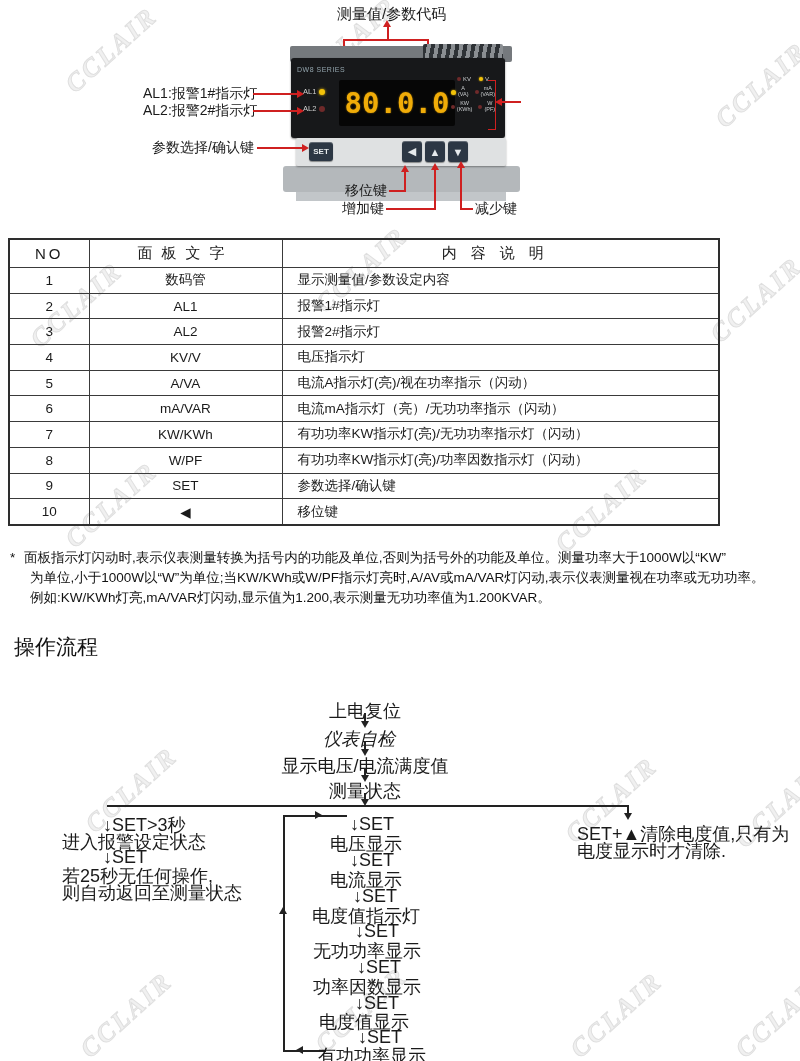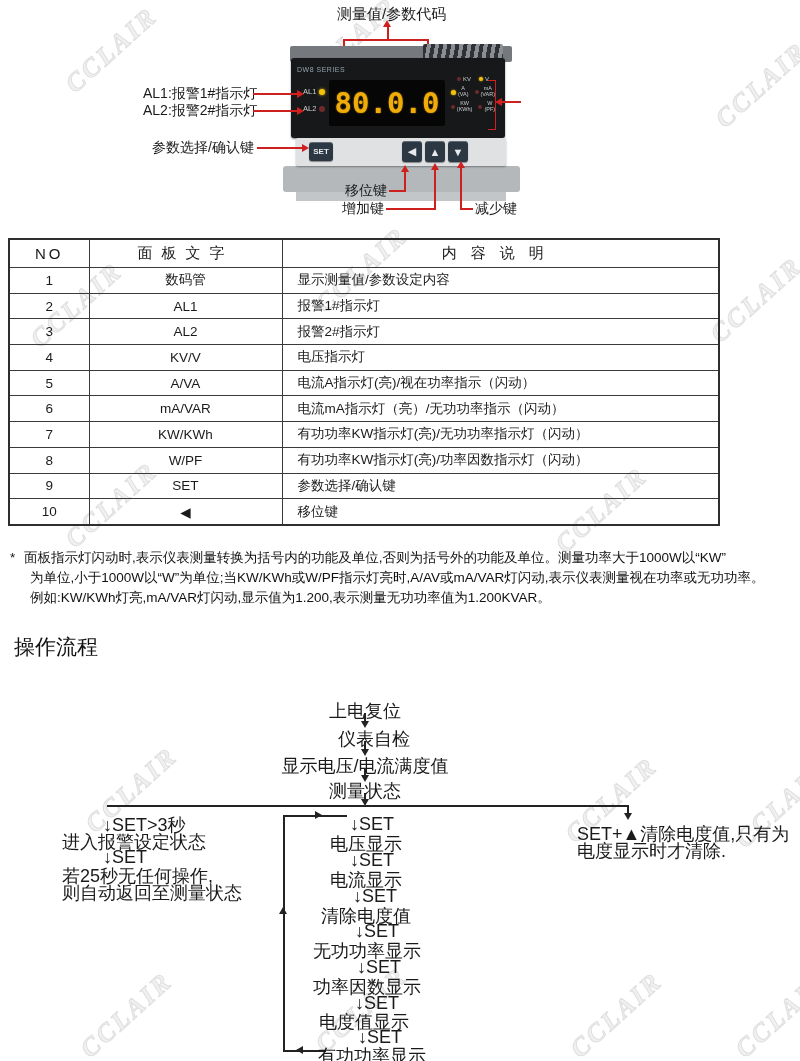--- a/index.html
+++ b/index.html
@@ -83,21 +83,21 @@
 
     <div class="abs" style="left:12px;top:29px;display:flex;align-items:center;gap:3px;">
       <span style="font-size:7.5px;color:#d0d0d0;">AL1</span>
       <span class="led" style="width:6px;height:6px;background:#f2c20a;box-shadow:0 0 3px #f2c20a;"></span>
     </div>
     <div class="abs" style="left:12px;top:46px;display:flex;align-items:center;gap:3px;">
       <span style="font-size:7.5px;color:#d0d0d0;">AL2</span>
       <span class="led" style="width:6px;height:6px;background:#6f2a2a;"></span>
     </div>
 
-    <div class="abs" style="left:38px;top:22px;width:116px;height:46px;background:#060606;border-radius:2px;display:flex;align-items:center;justify-content:center;">
+    <div class="abs" style="left:48px;top:22px;width:116px;height:46px;background:#060606;border-radius:2px;display:flex;align-items:center;justify-content:center;">
       <span style="font-family:'DejaVu Sans Mono',monospace;font-weight:bold;font-size:29px;color:#f0ac08;text-shadow:0 0 2px rgba(240,172,8,.6);">80.0.0</span>
     </div>
 
     <div class="abs" style="left:156px;top:18px;width:52px;">
       <div style="display:flex;gap:8px;align-items:center;justify-content:center;">
         <span style="display:flex;gap:2px;align-items:center;">
             <span class="led" style="width:4px;height:4px;background:#6f2a2a;"></span>
             <span class="ind-lab" style="font-size:6px;">KV</span>
           </span>
         <span style="display:flex;gap:2px;align-items:center;">
@@ -237,21 +237,21 @@
     <div><span style="display:inline-block;width:14px;">*</span><span>面板指示灯闪动时,表示仪表测量转换为括号内的功能及单位,否则为括号外的功能及单位。测量功率大于1000W以“KW”</span></div>
     <div class="cont">为单位,小于1000W以“W”为单位;当KW/KWh或W/PF指示灯亮时,A/AV或mA/VAR灯闪动,表示仪表测量视在功率或无功功率。</div>
     <div class="cont">例如:KW/KWh灯亮,mA/VAR灯闪动,显示值为1.200,表示测量无功功率值为1.200KVAR。</div>
   </div>
 
   <div class="t" style="left:14px;top:633px;font-size:21px;color:#111;">操作流程</div>
 
   <div class="t fc ctr" style="left:365px;top:699px;">上电复位</div>
   <div class="vl" style="left:364px;top:713px;height:10px;"></div>
   <div class="tri tbd" style="left:361px;top:721px;"></div>
-  <div class="t fc ctr" style="left:374px;top:727px;">仪表自检</div>
+  <div class="t fc ctr" style="left:359px;top:727px;font-style:italic;">仪表自检</div>
   <div class="vl" style="left:364px;top:741px;height:10px;"></div>
   <div class="tri tbd" style="left:361px;top:749px;"></div>
   <div class="t fc ctr" style="left:365px;top:754px;">显示电压/电流满度值</div>
   <div class="vl" style="left:364px;top:768px;height:9px;"></div>
   <div class="tri tbd" style="left:361px;top:775px;"></div>
   <div class="t fc ctr" style="left:365px;top:779px;">测量状态</div>
   <div class="vl" style="left:364px;top:793px;height:8px;"></div>
   <div class="tri tbd" style="left:361px;top:799px;"></div>
 
   <div class="hl" style="left:107px;top:805px;width:521px;"></div>
@@ -267,21 +267,21 @@
   <div class="tri tbr" style="left:315px;top:811px;"></div>
   <div class="hl" style="left:283px;top:1050px;width:43px;"></div>
   <div class="tri tbl" style="left:296px;top:1046px;"></div>
   <div class="tri tbu" style="left:279px;top:907px;"></div>
 
   <div class="t fc" style="left:350px;top:814px;">↓SET</div>
   <div class="t fc ctr" style="left:366px;top:832px;">电压显示</div>
   <div class="t fc" style="left:350px;top:850px;">↓SET</div>
   <div class="t fc ctr" style="left:366px;top:868px;">电流显示</div>
   <div class="t fc" style="left:353px;top:886px;">↓SET</div>
-  <div class="t fc ctr" style="left:366px;top:904px;">清除电度值</div>
+  <div class="t fc ctr" style="left:366px;top:904px;">电度值指示灯</div>
   <div class="t fc" style="left:355px;top:921px;">↓SET</div>
   <div class="t fc ctr" style="left:367px;top:939px;">无功功率显示</div>
   <div class="t fc" style="left:357px;top:957px;">↓SET</div>
   <div class="t fc ctr" style="left:367px;top:975px;">功率因数显示</div>
   <div class="t fc" style="left:355px;top:993px;">↓SET</div>
   <div class="t fc ctr" style="left:364px;top:1010px;">电度值显示</div>
   <div class="t fc" style="left:358px;top:1027px;">↓SET</div>
   <div class="t fc ctr" style="left:372px;top:1044px;">有功功率显示</div>
 
   <div class="vl" style="left:627px;top:805px;height:10px;"></div>

